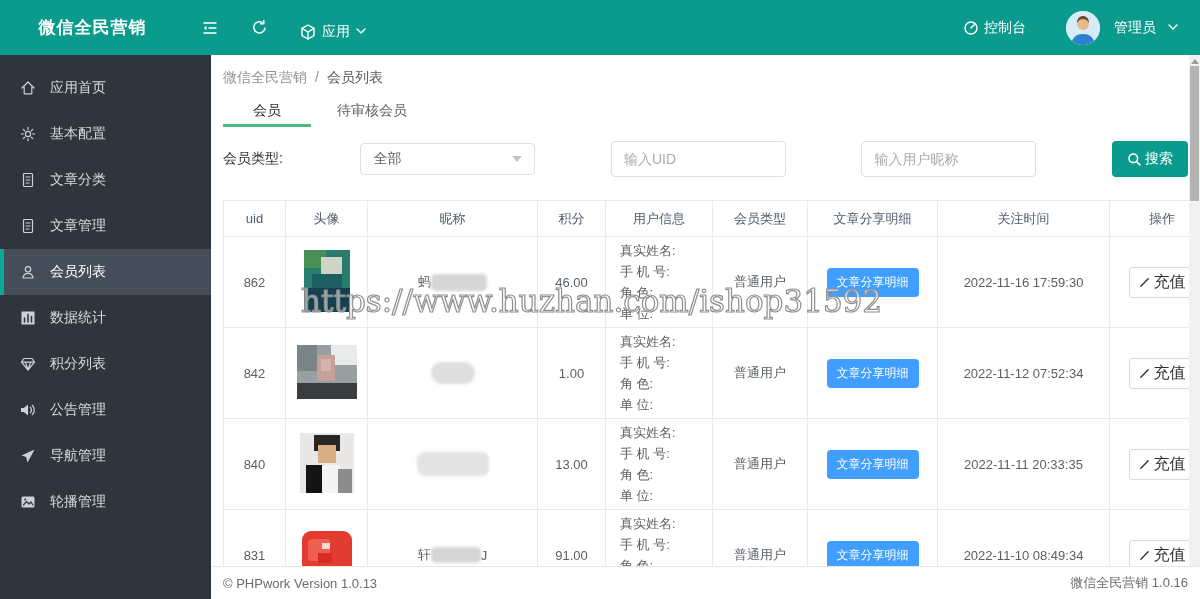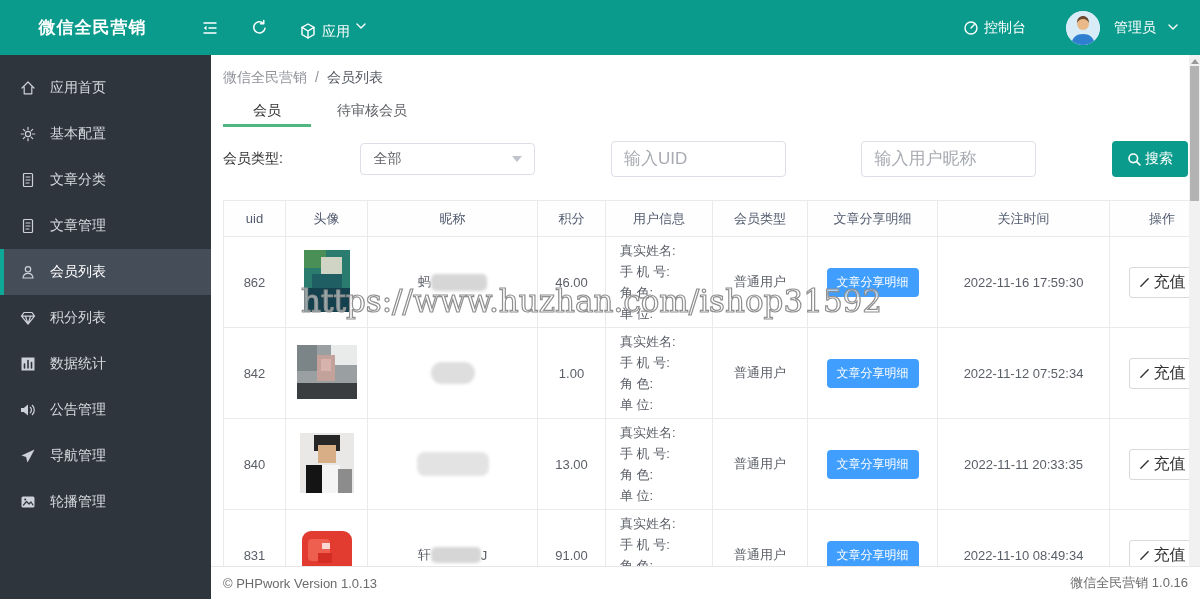--- a/index.html
+++ b/index.html
@@ -3,21 +3,21 @@
 <meta charset="utf-8">
 <style>
   * { margin:0; padding:0; box-sizing:border-box; }
   html,body { width:1200px; height:599px; overflow:hidden; font-family:"Liberation Sans","DejaVu Sans",sans-serif; background:#fff; }
 
   
   .topbar { position:relative; height:55px; background:#0a9b8c; display:flex; align-items:center; color:#fff; z-index:20; }
   .logo { width:185px; text-align:center; font-size:17px; font-weight:bold; letter-spacing:1px; }
   .tb-left { display:flex; align-items:center; gap:32px; margin-left:16px; }
   .tb-icon { display:flex; align-items:center; cursor:pointer; }
-  .tb-app { display:flex; align-items:flex-start; gap:6px; font-size:14px; cursor:pointer;margin-top:8px; }
+  .tb-app { display:flex; align-items:center; gap:6px; font-size:14px; cursor:pointer;margin-top:8px; }
   .tb-right { margin-left:auto; display:flex; align-items:center; gap:14px; padding-right:22px; }
   .tb-console { display:flex; align-items:center; gap:5px; font-size:14px; cursor:pointer; }
   .avatar-circle { width:34px; height:34px; border-radius:50%; overflow:hidden; background:#d8ecf7; margin-left:26px; }
   .tb-user { display:flex; align-items:center; gap:12px; font-size:14px; cursor:pointer; }
   svg.wicon { stroke:#fff; fill:none; stroke-width:1.4; stroke-linecap:round; stroke-linejoin:round; }
 
   
   .layout { display:flex; height:544px; }
   .sidebar { width:211px; background:#2f353d; padding-top:10px; flex:none; }
   .side-item { height:46px; display:flex; align-items:center; padding-left:20px; color:#d7dbe2; font-size:14px; cursor:pointer; position:relative; }
@@ -34,21 +34,21 @@
   .tabs { margin-top:10px; display:flex; height:30px; }
   .tab { height:30px; line-height:26px; font-size:14px; color:#606266; cursor:pointer; text-align:center; }
   .tab.t1 { padding:0 30px; }
   .tab.t2 { padding:0 16px; margin-left:10px; }
   .tab.active { color:#303133; border-bottom:3px solid #4eb880; }
 
   .filters { margin-top:14px; display:flex; justify-content:space-between; align-items:center; gap:16px; }
   .f-label { font-size:14px; color:#333; margin-right:2px; }
   .f-select { width:175px; height:32px; border:1px solid #dcdfe6; border-radius:4px; display:flex; align-items:center; justify-content:space-between; padding:0 12px; font-size:14px; color:#606266; cursor:pointer; background:#fff; }
   .f-caret { width:0; height:0; border-left:5px solid transparent; border-right:5px solid transparent; border-top:6px solid #c0c4cc; }
-  .f-input { width:175px; height:36px; border:1px solid #dcdfe6; border-radius:4px; padding:0 12px; font-size:17px; color:#606266; outline:none; }
+  .f-input { width:175px; height:36px; border:1px solid #dcdfe6; border-radius:4px; padding:0 12px; font-size:14px; color:#606266; outline:none; }
   .f-input::placeholder { color:#a8abb2; }
   .btn-search { height:36px; width:76px; background:#0a9b8c; color:#fff; border:none; border-radius:4px; font-size:14px; display:flex; align-items:center; justify-content:center; gap:3px; cursor:pointer; }
   .btn-search svg { stroke:#fff; fill:none; stroke-width:1.6; stroke-linecap:round; }
 
   
   table.grid { margin-top:23px; border-collapse:collapse; table-layout:fixed; width:991px; font-size:13px; color:#5a5e66; }
   .grid th, .grid td { border:1px solid #e8eaec; text-align:center; vertical-align:middle; }
   .grid th { height:36px; font-weight:normal; color:#515a6e; background:#fefefe; }
   .grid td { height:91px; }
   .c-info { text-align:left !important; padding-left:14px; line-height:21px; color:#5a5e66; }
@@ -171,33 +171,33 @@
           <svg width="16" height="16" viewBox="0 0 16 16">
             <circle cx="8" cy="5.3" r="2.7"></circle>
             <path d="M3 14c.3-3.2 2.3-4.7 5-4.7s4.7 1.5 5 4.7z"></path>
           </svg>
         </span>
       <span>会员列表</span>
     </div>
     <div class="side-item">
       <span class="s-icon">
           <svg width="16" height="16" viewBox="0 0 16 16">
-            <path d="M4 2.5h8l2.5 3.7L8 14 1.5 6.2zM1.5 6.2h13M5.5 6.2L8 14l2.5-7.8"></path>
-          </svg>
-        </span>
-      <span>积分列表</span>
-    </div>
-    <div class="side-item">
-      <span class="s-icon">
-          <svg width="16" height="16" viewBox="0 0 16 16">
             <path class="fillme" d="M1.5 1.5h13v13h-13z"></path>
             <path d="M4.5 12V8M8 12V4.5M11.5 12V6.5" stroke="#2f353d" stroke-width="1.6"></path>
           </svg>
         </span>
       <span>数据统计</span>
+    </div>
+    <div class="side-item">
+      <span class="s-icon">
+          <svg width="16" height="16" viewBox="0 0 16 16">
+            <path d="M4 2.5h8l2.5 3.7L8 14 1.5 6.2zM1.5 6.2h13M5.5 6.2L8 14l2.5-7.8"></path>
+          </svg>
+        </span>
+      <span>积分列表</span>
     </div>
     <div class="side-item">
       <span class="s-icon">
           <svg width="16" height="16" viewBox="0 0 16 16">
             <path class="fillme" d="M1 6v4h2.8L8 13.5v-11L3.8 6z"></path>
             <path d="M10.3 5.3a3.8 3.8 0 0 1 0 5.4M12.3 3.3a6.6 6.6 0 0 1 0 9.4"></path>
           </svg>
         </span>
       <span>公告管理</span>
     </div>

